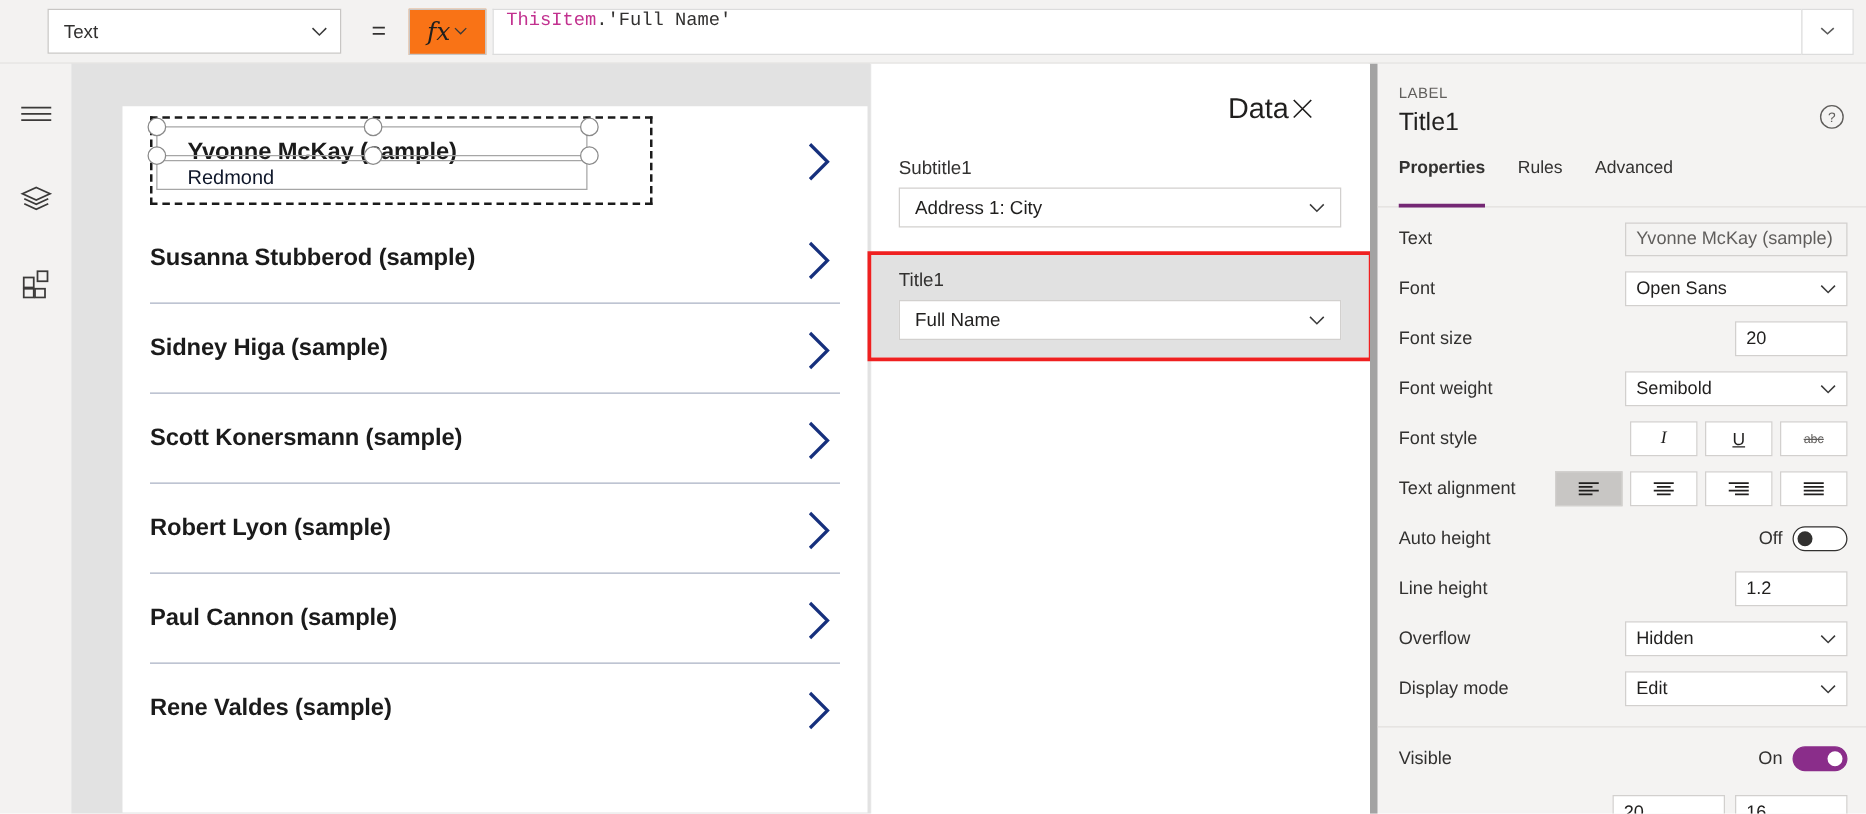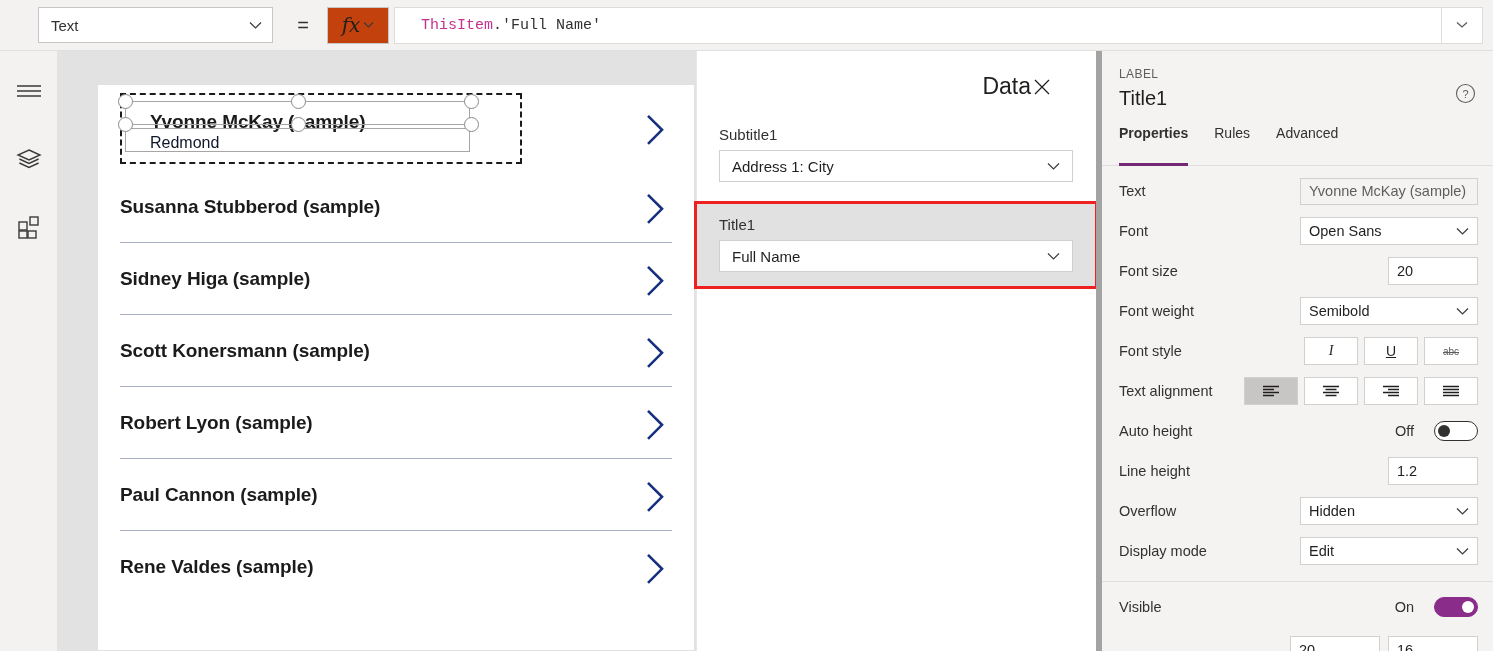--- a/index.html
+++ b/index.html
@@ -24,29 +24,29 @@
     display: flex; align-items: center; justify-content: space-between;
     padding: 0 10px 0 12px;
     font-size: 15px; color: #323130; cursor: pointer;
   }
   .equals {
     margin-left: 16px; width: 28px; text-align: center;
     font-size: 20px; color: #323130; font-weight: 400;
   }
   .fx-btn {
     margin-left: 10px; width: 62px; height: 37px;
-    background: #c2410c; border: 1px solid #c8c6c4;
+    background: #f97316; border: 1px solid #c8c6c4;
     display: flex; align-items: center; justify-content: center; gap: 3px;
     cursor: pointer;
   }
   .fx-glyph { font-family: "DejaVu Serif", serif; font-style: italic; font-size: 20px; color: #201f1e; }
   .formula-input {
     margin-left: 5px; flex: 1; height: 37px; background: #ffffff;
     border: 1px solid #dcdcdc; border-right: none;
-    display: flex; align-items: center; padding-left: 26px;
+    display: flex; align-items: flex-start; padding-left: 10px;
     font-family: "Liberation Mono", monospace; font-size: 15px;
   }
   .tok-ident { color: #c2318f; }
   .tok-plain { color: #323130; }
   .formula-collapse {
     width: 42px; height: 37px; background: #ffffff;
     border: 1px solid #dcdcdc;
     display: flex; align-items: center; justify-content: center;
     margin-right: 10px; cursor: pointer;
   }
@@ -193,21 +193,21 @@
     width: 54px; height: 28px; background: #ffffff;
     border: 1px solid #d2d0ce; cursor: pointer;
     display: flex; align-items: center; justify-content: center;
     font-size: 14px; color: #201f1e;
   }
   .sq-btn.sel { background: #c8c6c4; }
   .sq-btn.italic { font-family: "Liberation Serif", serif; font-style: italic; }
   .sq-btn.under { text-decoration: underline; }
   .sq-btn.strike { text-decoration: line-through; font-size: 10px; color: #605e5c; }
   .align-glyph { display: block; }
-  .toggle-wrap { display: flex; align-items: center; gap: 20px; }
+  .toggle-wrap { display: flex; align-items: center; gap: 8px; }
   .toggle-label { font-size: 14.5px; color: #323130; }
   .toggle {
     width: 44px; height: 20px; border-radius: 10px;
     position: relative; cursor: pointer;
   }
   .toggle.off { background: #ffffff; border: 1px solid #323130; }
   .toggle.off .knob {
     position: absolute; left: 3px; top: 3px;
     width: 12px; height: 12px; border-radius: 50%; background: #323130;
   }

